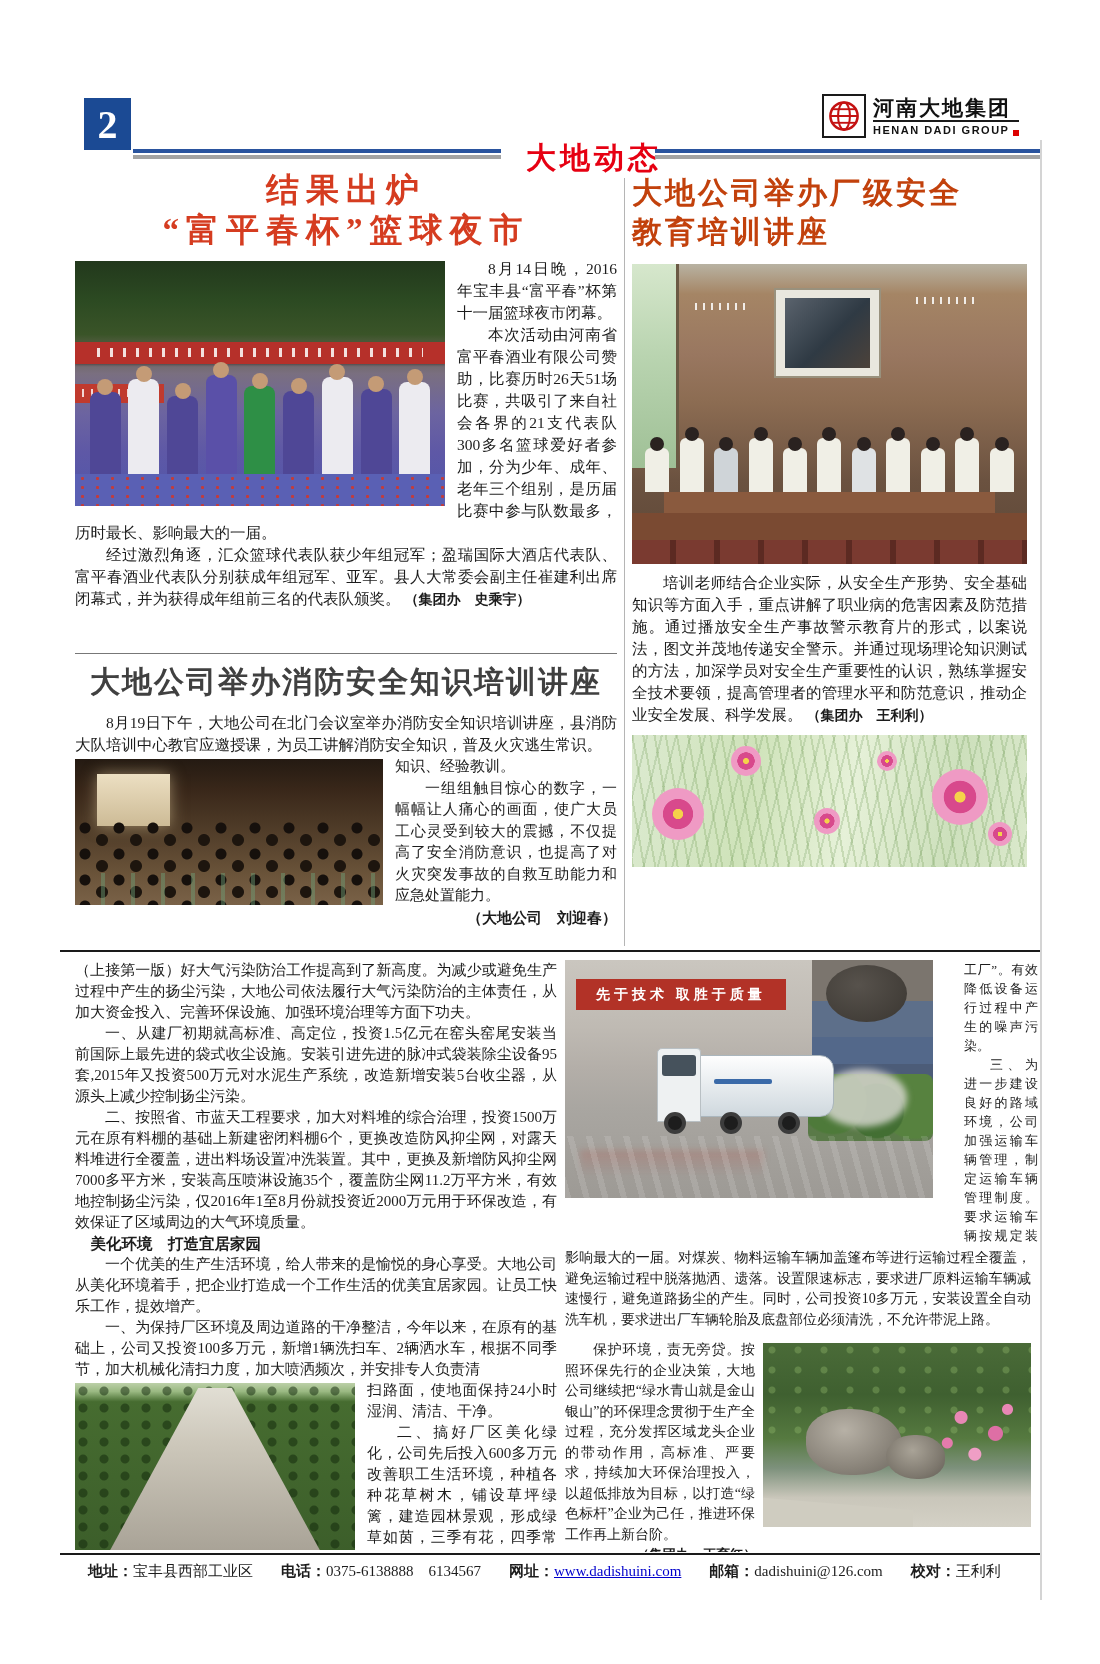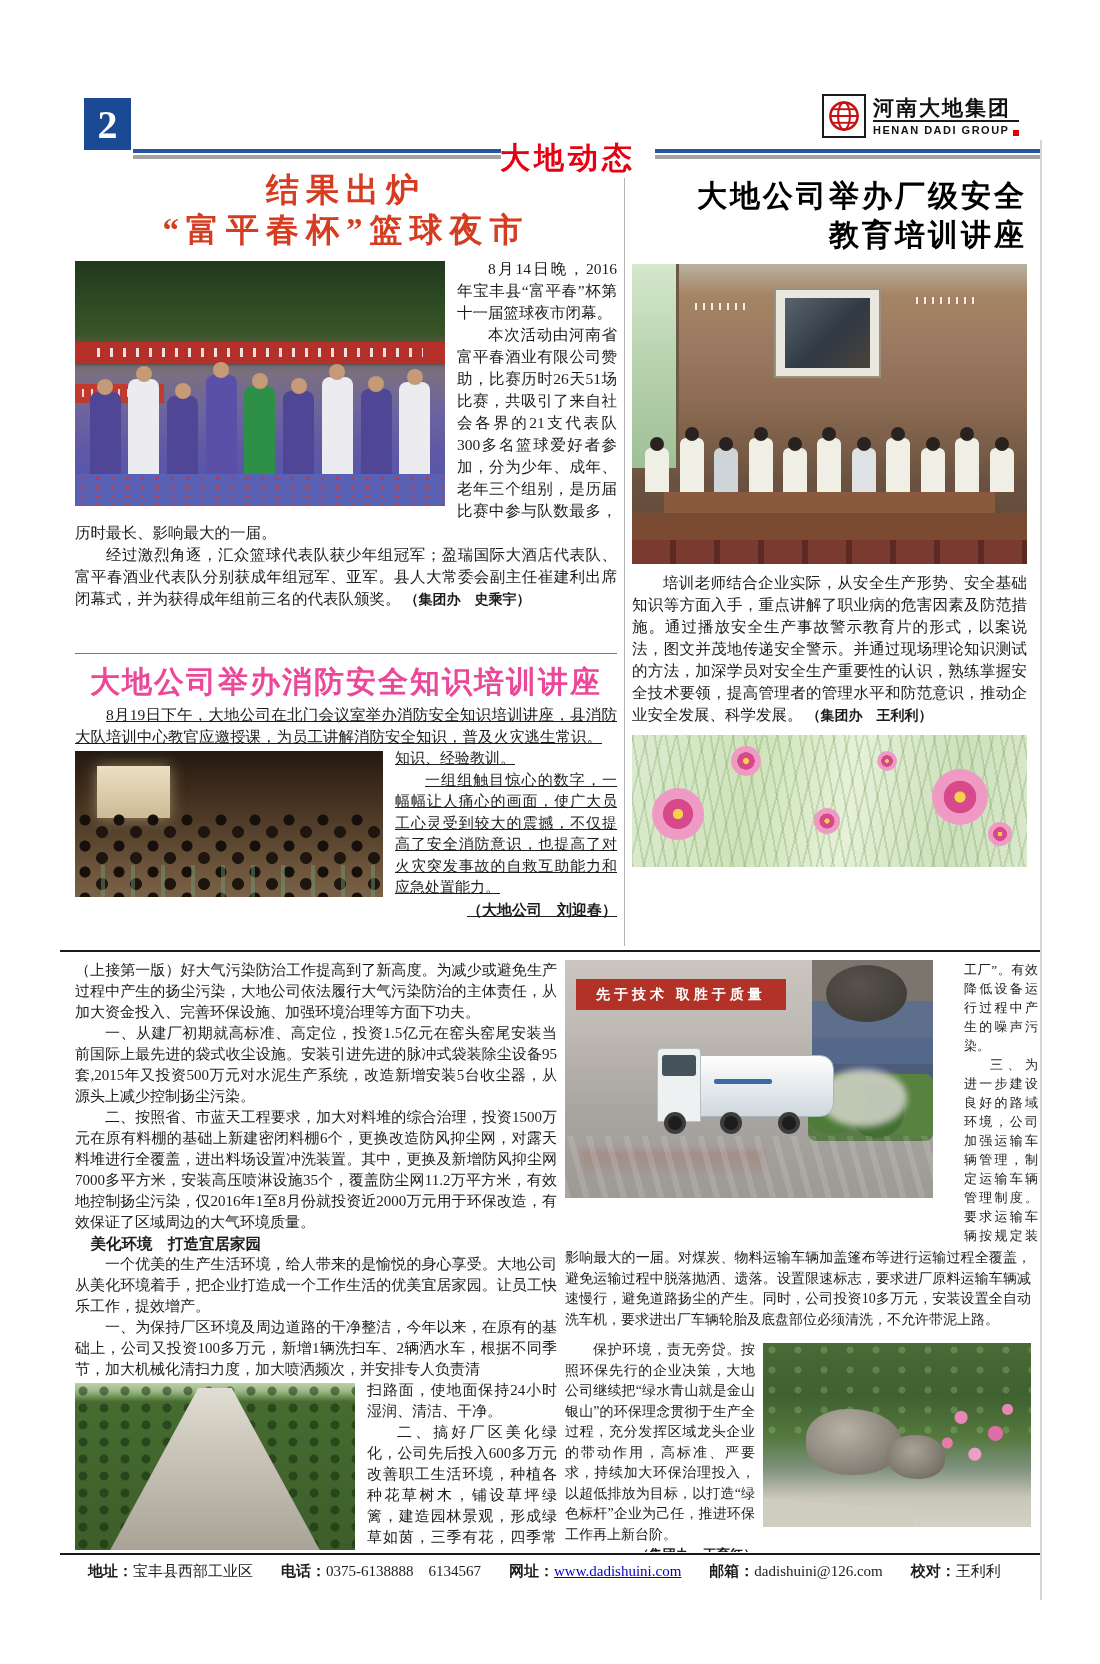--- a/index.html
+++ b/index.html
@@ -13,21 +13,21 @@
   .pagenum { position:absolute; left:84px; top:98px; width:47px; height:52px; background:#1b4a94;
              color:#fff; font-family:"Liberation Serif",serif; font-size:40px; font-weight:bold;
              display:flex; align-items:center; justify-content:center; }
   .rule { position:absolute; height:4px; }
   .rule.blue { background:#2a549e; }
   .rule.gray { background:#a3a3a3; }
   .r1b { left:133px; top:149px; width:368px; }
   .r1g { left:133px; top:155px; width:368px; }
   .r2b { left:655px; top:149px; width:385px; }
   .r2g { left:655px; top:155px; width:385px; }
-  .section-title { position:absolute; left:500px; top:138px; width:156px; 
+  .section-title { position:absolute; left:516px; top:138px; width:156px; text-align:center;
                    font-family:"Liberation Sans","DejaVu Sans",sans-serif; font-weight:900;
                    font-size:30px; color:#e60012; letter-spacing:4px; }
   .logo { position:absolute; left:822px; top:94px; display:flex; align-items:center; gap:7px; }
   .logo-globe { width:44px; height:44px; border:2px solid #1a1a1a; background:#fff;
                 display:flex; align-items:center; justify-content:center; }
   .logo-text { display:flex; flex-direction:column; }
   .logo-cn { font-family:"Liberation Sans","DejaVu Sans",sans-serif; font-weight:900; font-size:21px;
              letter-spacing:2px; color:#111; line-height:24px; }
   .logo-en-row { display:flex; align-items:flex-end; gap:4px; border-top:2px solid #1a1a1a; padding-top:2px; }
   .logo-en { font-family:"Liberation Sans","DejaVu Sans",sans-serif; font-weight:800; font-size:11px;
@@ -48,29 +48,29 @@
   .hdiv-foot { position:absolute; left:60px; top:1553px; width:980px; height:2px; background:#1a1a1a; }
 
   
   .a1 { position:absolute; left:75px; top:170px; width:542px; }
   .a1-title { text-align:center; color:#d53c20; font-weight:900; font-size:33px; line-height:40px;
               letter-spacing:7px; font-family:"Liberation Serif","DejaVu Serif",serif; }
   .a1-body { margin-top:8px; height:396px; overflow:hidden; }
 
   
   .a2 { position:absolute; left:632px; top:176px; width:395px; }
-  .a2-title { text-align:right; color:#000000; font-weight:900; font-size:30px; line-height:39px;
-              letter-spacing:3px; font-family:Liberation Sans, sans-serif; }
+  .a2-title { text-align:left; color:#c2410c; font-weight:900; font-size:30px; line-height:39px;
+              letter-spacing:3px; font-family:Liberation Mono, monospace; }
   .a2-body { margin-top:10px; }
 
   
   .a3 { position:absolute; left:75px; top:662px; width:542px; }
-  .a3-title { text-align:center; color:#ec4899; font-weight:900; font-size:30px; line-height:40px;
+  .a3-title { text-align:center; color:#404040; font-weight:900; font-size:30px; line-height:40px;
               letter-spacing:2px; font-family:"Liberation Sans","DejaVu Sans",sans-serif; }
-  .a3-body { margin-top:2px;text-decoration:underline; }
+  .a3-body { margin-top:10px; }
   .a3-wrap p.body, .a3-wrap .byline-row { font-size:15px; line-height:21.5px; }
 
   
   .colA { position:absolute; left:75px; top:960px; width:482px; height:590px; overflow:hidden; }
   .colA p.body { font-size:15px; line-height:21px; }
   .colA-h { font-family:"Liberation Sans","DejaVu Sans",sans-serif; font-weight:bold; font-size:15.5px;
             line-height:21px; text-indent:1em; }
   .colB { position:absolute; left:565px; top:960px; width:466px; height:592px; overflow:hidden; }
   .colB p.body { font-size:14px; line-height:20.5px; }
   .colB .p-wide { margin-top:50px; }

